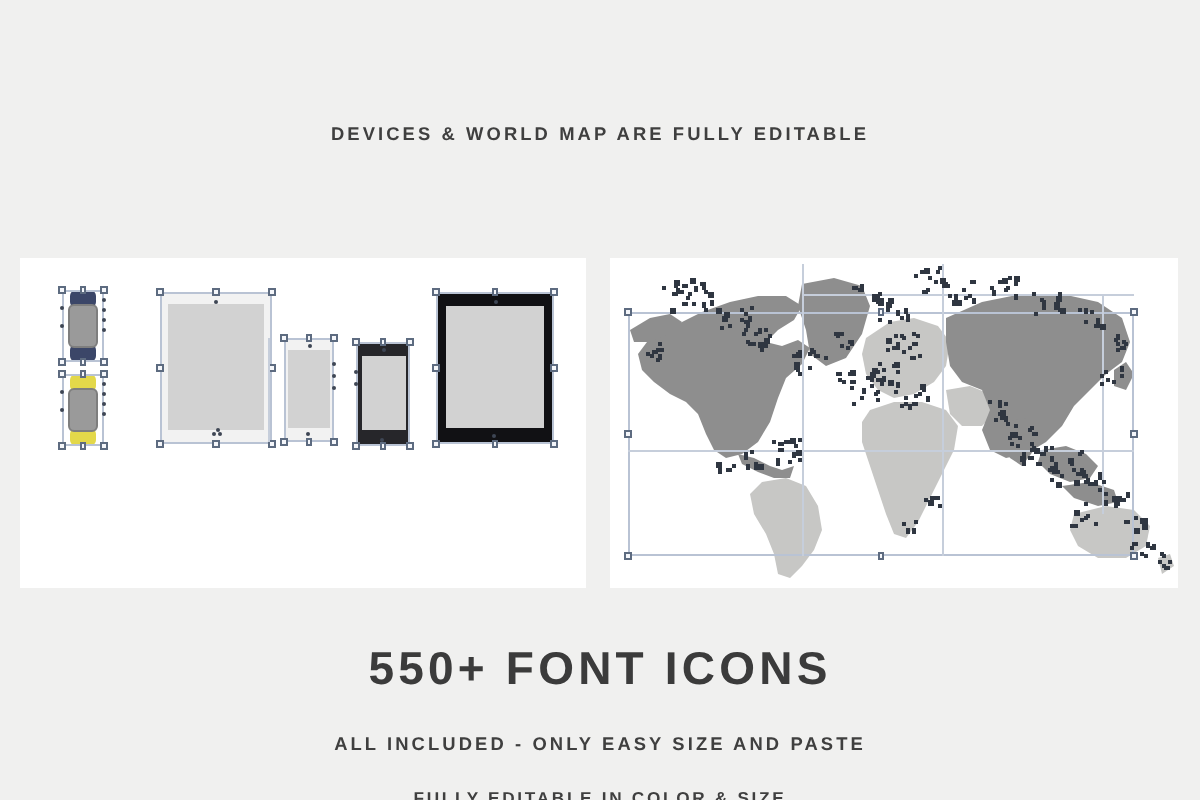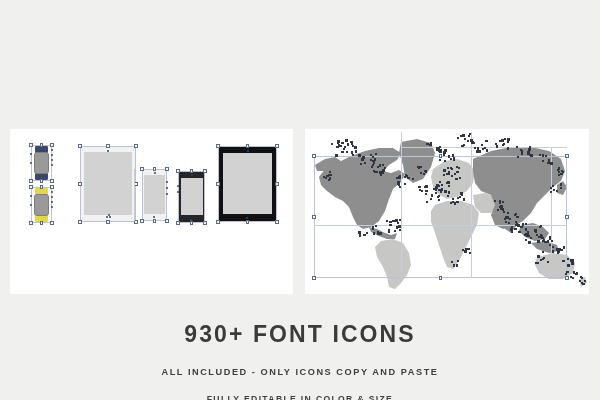--- a/index.html
+++ b/index.html
@@ -65,20 +65,21 @@
   
   #map-svg { position:absolute; left:0; top:0; width:100%; height:100%; }
   .mk { position:absolute; width:2px; height:2px; background:#2f3641; }
 </style>
 </head>
 <body>
 
 <div class="page">
 
   <div id="top-head" class="heading-block">
+    <div class="title-sub">DEVICES &amp; WORLD MAP ARE FULLY EDITABLE</div>
   </div>
 
   <div class="panel" id="panel-devices">
     <div class="stage">
 
       <div class="device" style="left:21px; top:16px; width:21px; height:36px;">
         <div class="watch-strap" style="top:0; height:9px; background:#3b4668;"></div>
         <div class="watch-strap" style="bottom:0; height:9px; background:#3b4668;"></div>
         <div class="dev-screen" style="left:14%; top:7px; width:72%; height:22px; background:#9a9a9a; border-radius:3px; border:1px solid #7e7e7e;"></div>
       </div>
@@ -615,18 +616,18 @@
           <div class="mk" style="left: 147.875px; top: 135.278px; background: rgb(47, 54, 65); width: 2.6px; height: 2.6px;"></div>
           <div class="mk" style="left: 151.756px; top: 130.619px; background: rgb(47, 54, 65);"></div>
           <div class="mk" style="left: 147.768px; top: 135.715px; background: rgb(47, 54, 65);"></div>
           <div class="mk" style="left: 145.821px; top: 132.218px; background: rgb(47, 54, 65);"></div>
           <div class="mk" style="left: 148.178px; top: 135.226px; background: rgb(47, 54, 65);"></div>
         </div>
     </div>
   </div>
 
   <div id="bottom-head" class="heading-block">
-    <div class="title-main">930+ FONT ICONS</div>
-    <div class="title-sub">ALL INCLUDED - ONLY ICONS COPY AND PASTE</div>
+    <div class="title-main">550+ FONT ICONS</div>
+    <div class="title-sub">ALL INCLUDED - ONLY EASY SIZE AND PASTE</div>
     <div class="title-sub2">FULLY EDITABLE IN COLOR &amp; SIZE</div>
   </div>
 
 </div>
 
 </body></html>

